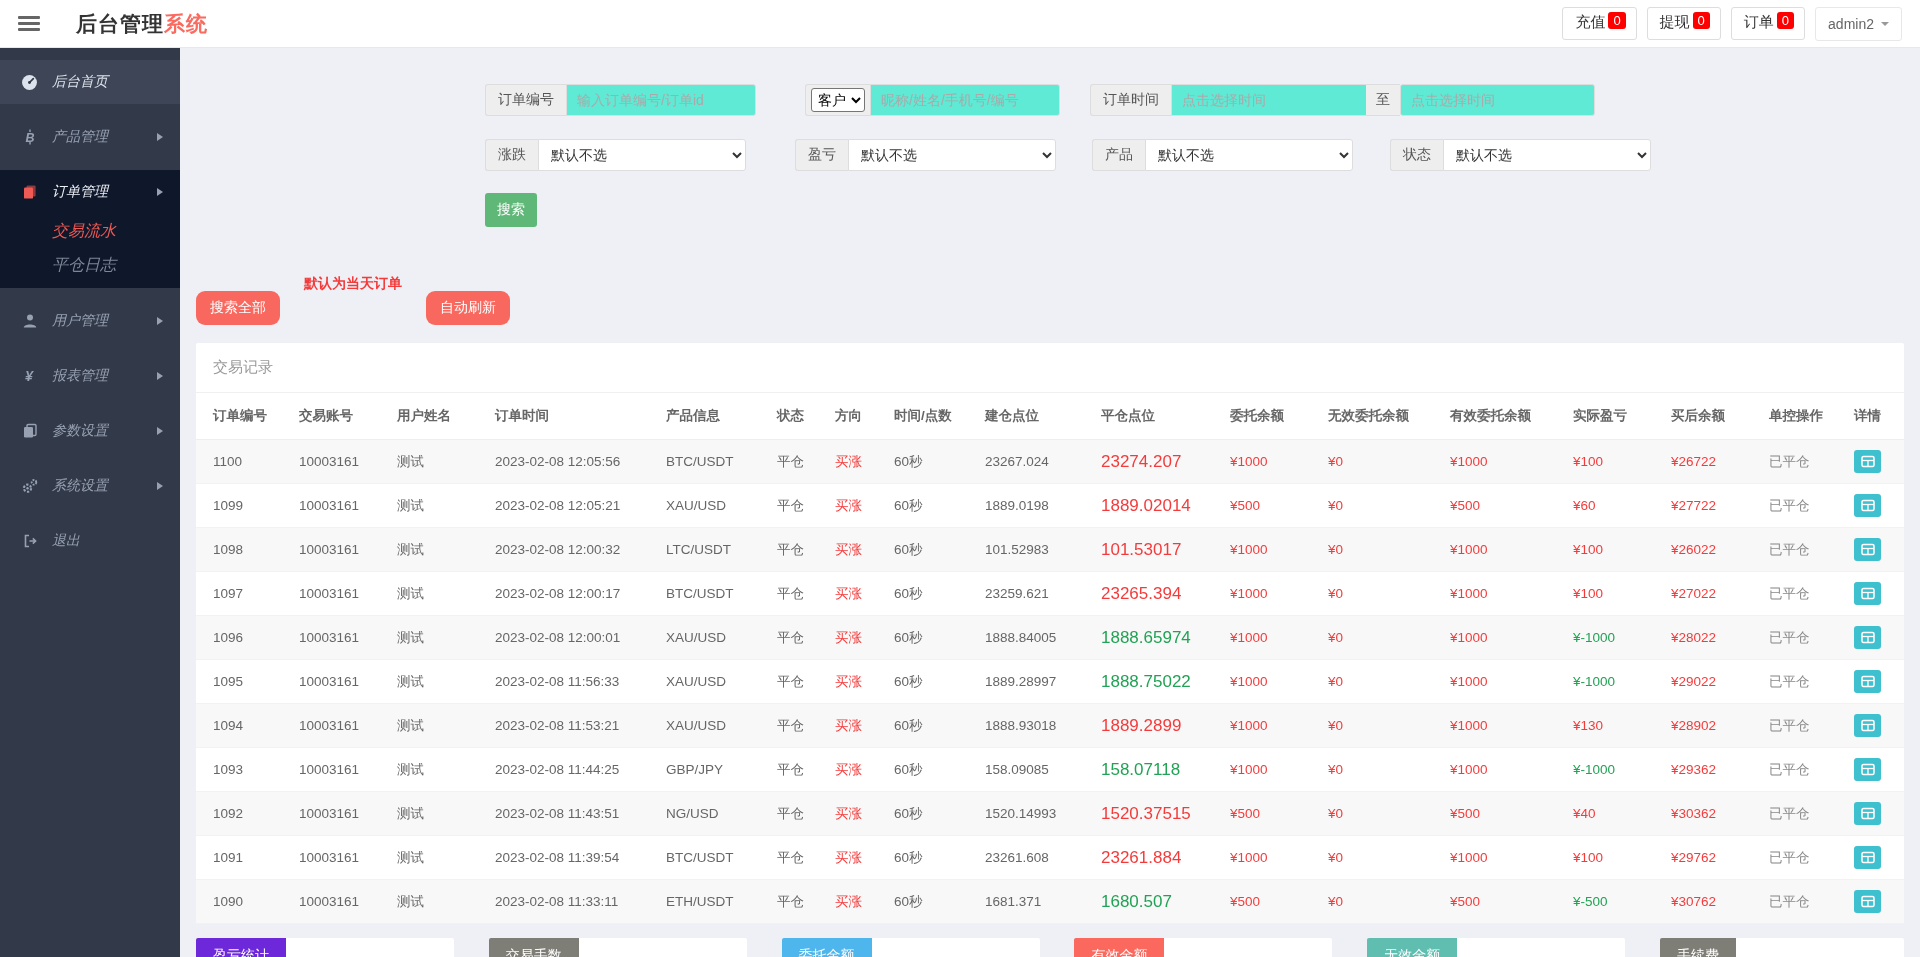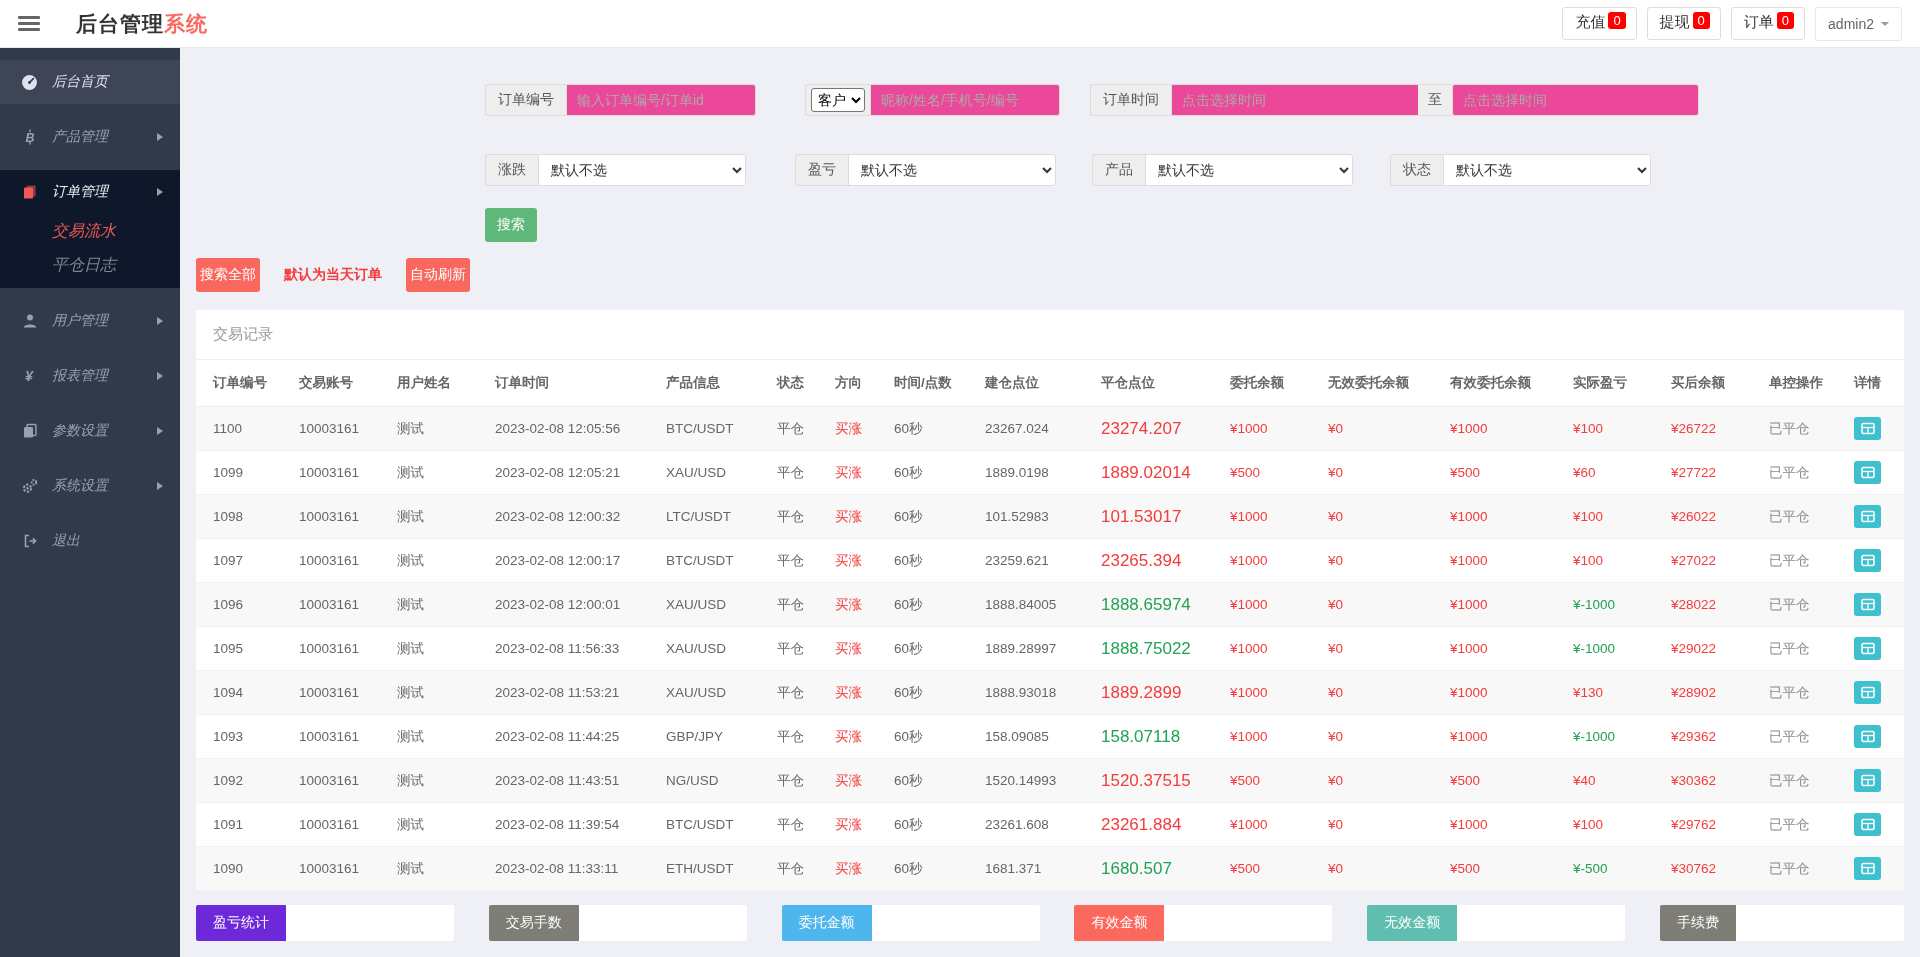--- a/index.html
+++ b/index.html
@@ -67,56 +67,56 @@
   }
   
   .content {
     position:absolute; top:48px; left:180px; width:1740px; bottom:0;
     padding:16px; overflow:hidden;
   }
   
   .filters { margin-left:289px; }
   .f-row { display:flex; height:32px; }
   .f-row.r1 { margin-top:20px; }
-  .f-row.r2 { margin-top:38px; }
+  .f-row.r2 { margin-top:23px; }
   .input-group { display:flex; align-items:stretch; height:32px; }
   .ig-addon {
     background:#eee; border:1px solid #ddd; border-right:0;
     border-radius:3px 0 0 3px; padding:0 12px; font-size:14px; color:#555;
     display:flex; align-items:center; white-space:nowrap;
   }
   .ig-addon.mid { border-left:0; border-right:0; border-radius:0; padding:0 10px; }
   .ig-addon.sel-wrap { padding:0 5px; }
   .ig-input {
     border:1px solid #ddd; border-radius:0 3px 3px 0; padding:0 10px;
-    font-size:14px; color:#333; outline:none; background:#ec4899; font-family:inherit;
+    font-size:14px; color:#333; outline:none; background:#5eead4; font-family:inherit;
   }
   .ig-input.mid { border-radius:0; border-right:0; }
   .ig-input::placeholder { color:#aaa; }
-  .w190 { width:190px; } .w200 { width:247px; }
+  .w190 { width:190px; } .w200 { width:195px; }
   .customer-select {
     height:24px; border:1px solid #767676; border-radius:3px; background:#fff;
     font-size:14px; color:#000; font-family:inherit; outline:none; padding:0 2px;
   }
   .f-select {
     width:208px; border:1px solid #ddd; border-radius:0 3px 3px 0; background:#fff;
     font-size:14px; color:#333; font-family:inherit; outline:none; padding:0 8px;
   }
   .gap-a { margin-right:49px; } .gap-b { margin-right:30px; }
   .gap-c { margin-right:36px; } .gap-d { margin-right:37px; }
   .btn-search {
     margin:22px 0 0 0; background:#5fb878; color:#fff; border:none;
     border-radius:3px; height:34px; padding:0 12px; font-size:14px;
     cursor:pointer; font-family:inherit;
   }
   
   .actions { display:flex; align-items:center; gap:24px; margin:16px 0 18px; }
   .btn-salmon {
-    background:#f9685e; color:#fff; border:none; border-radius:3px;
-    padding:8px 4px; font-size:14px; cursor:pointer; font-family:inherit;
+    background:#f9685e; color:#fff; border:none; border-radius:9px;
+    padding:8px 14px; font-size:14px; cursor:pointer; font-family:inherit;margin-top:48px;
   }
   .today-note { color:#f43b3b; font-weight:700; font-size:14px; }
   
   .card { background:#fff; border-radius:2px; }
   .card-title { padding:15px 17px; color:#999; font-size:15px; border-bottom:1px solid #f0f0f0; }
   table { width:100%; border-collapse:collapse; table-layout:fixed; }
   th {
     text-align:left; color:#666; font-weight:700; font-size:13.5px;
     padding:14px 8px; border-bottom:1px solid #eee; white-space:nowrap;
     overflow:hidden;

